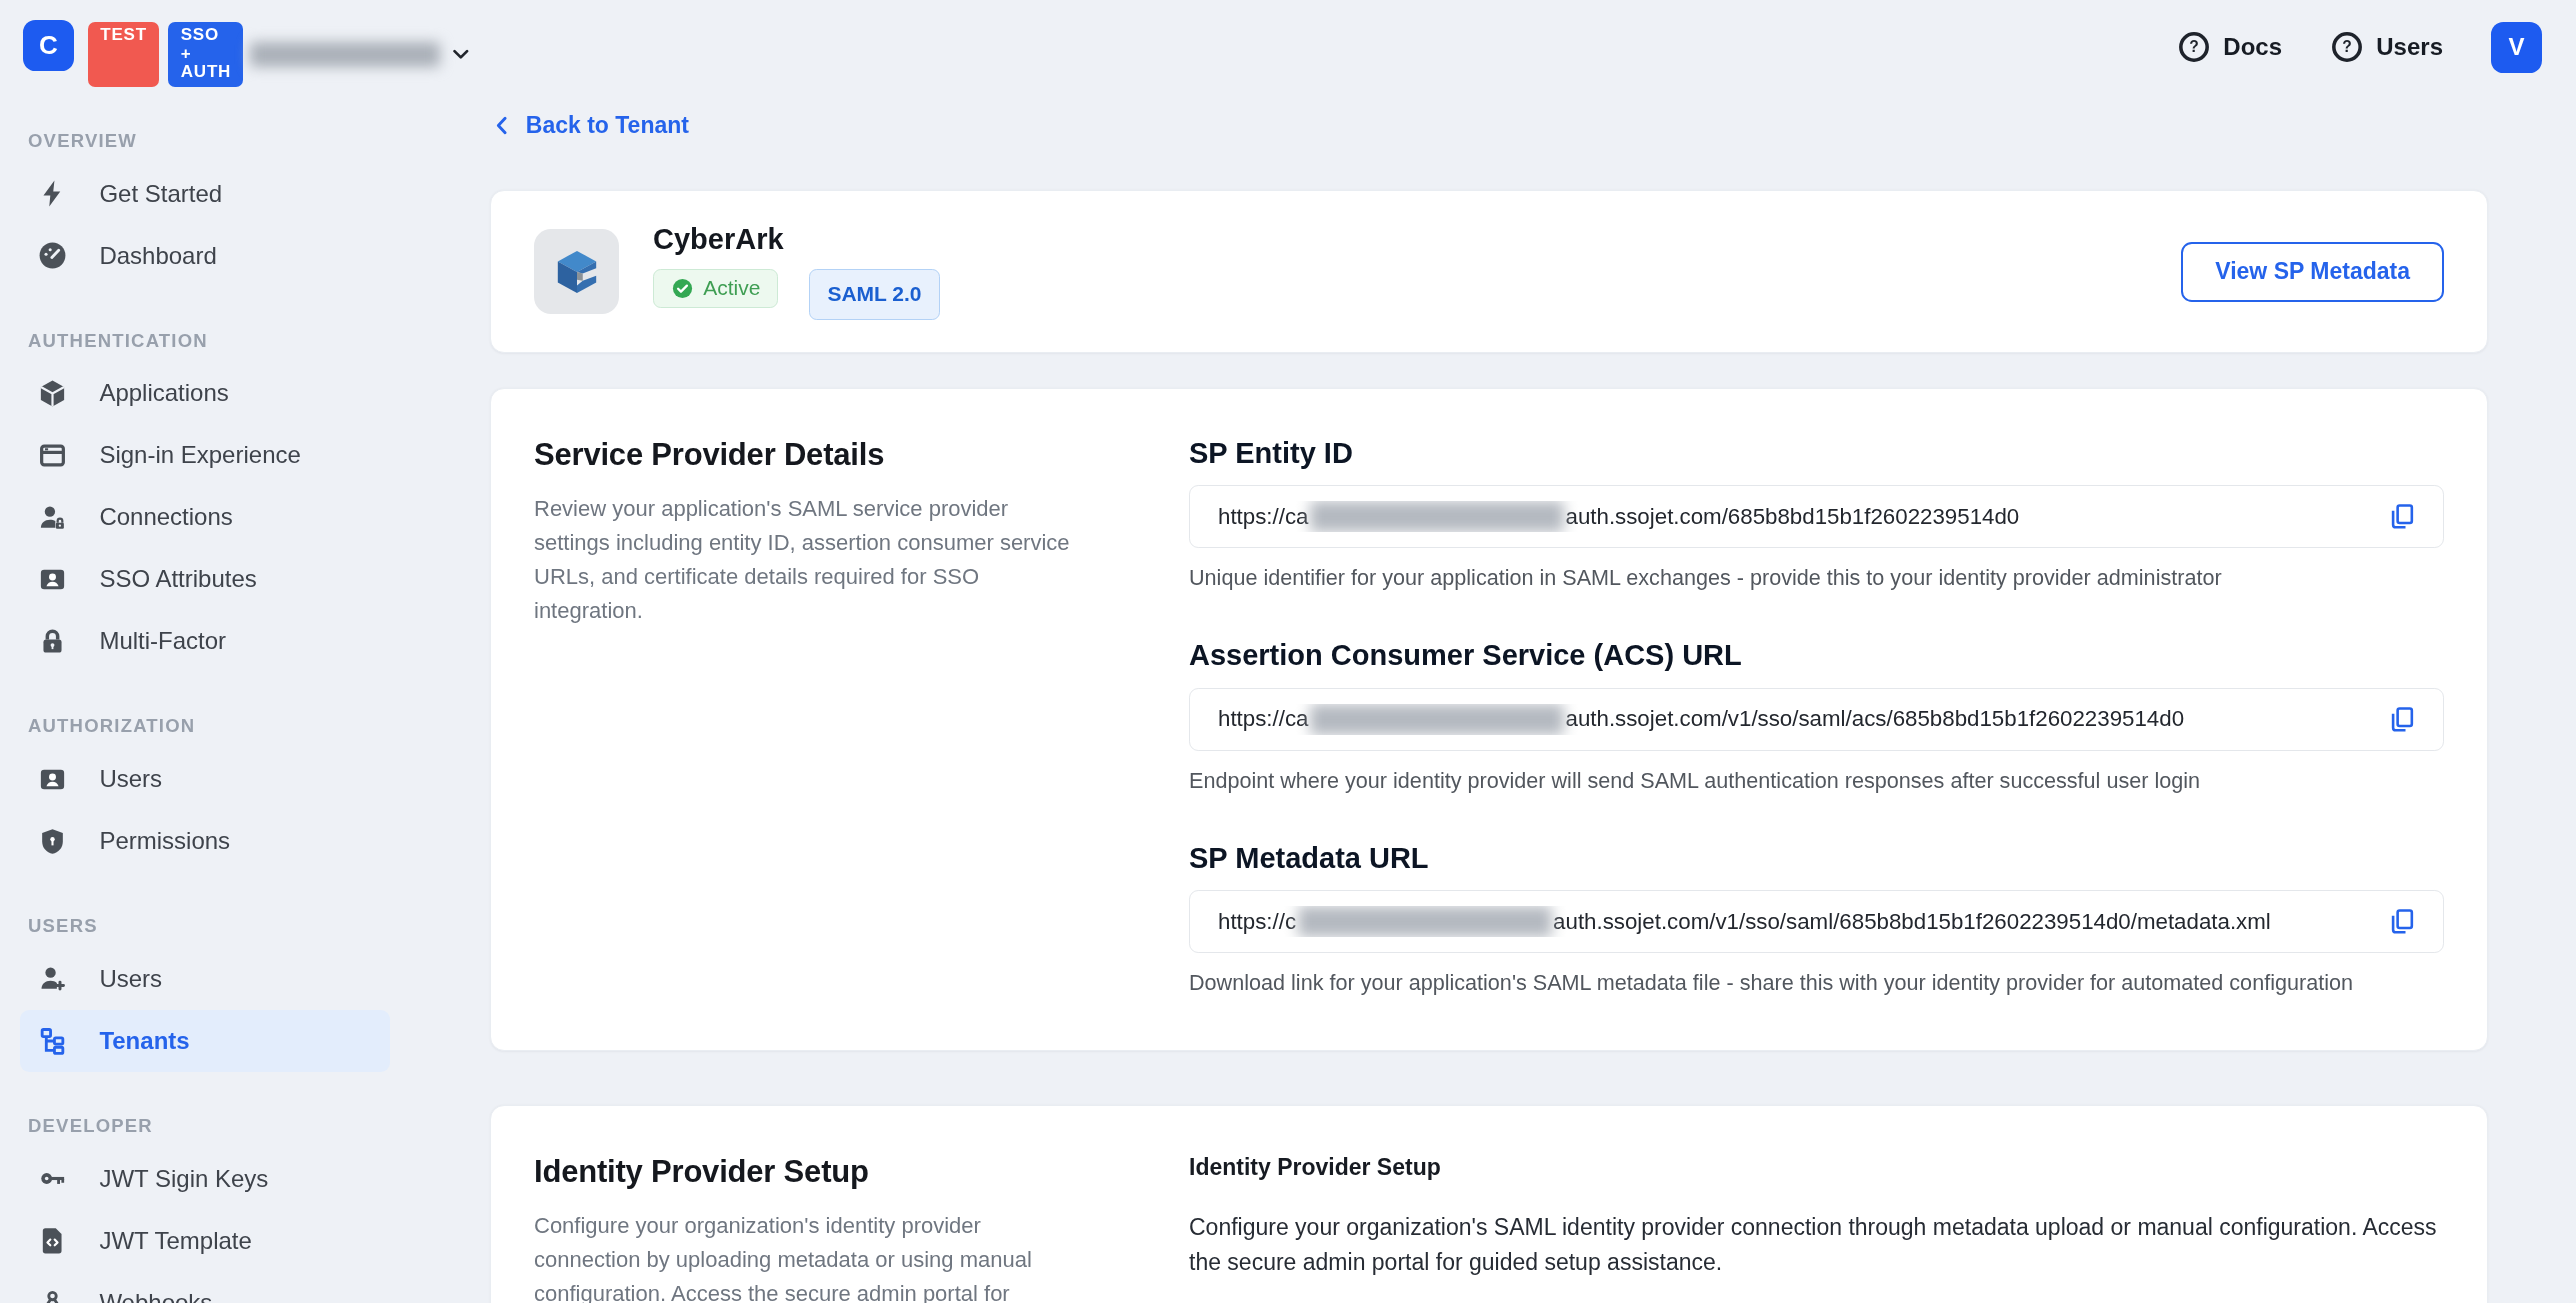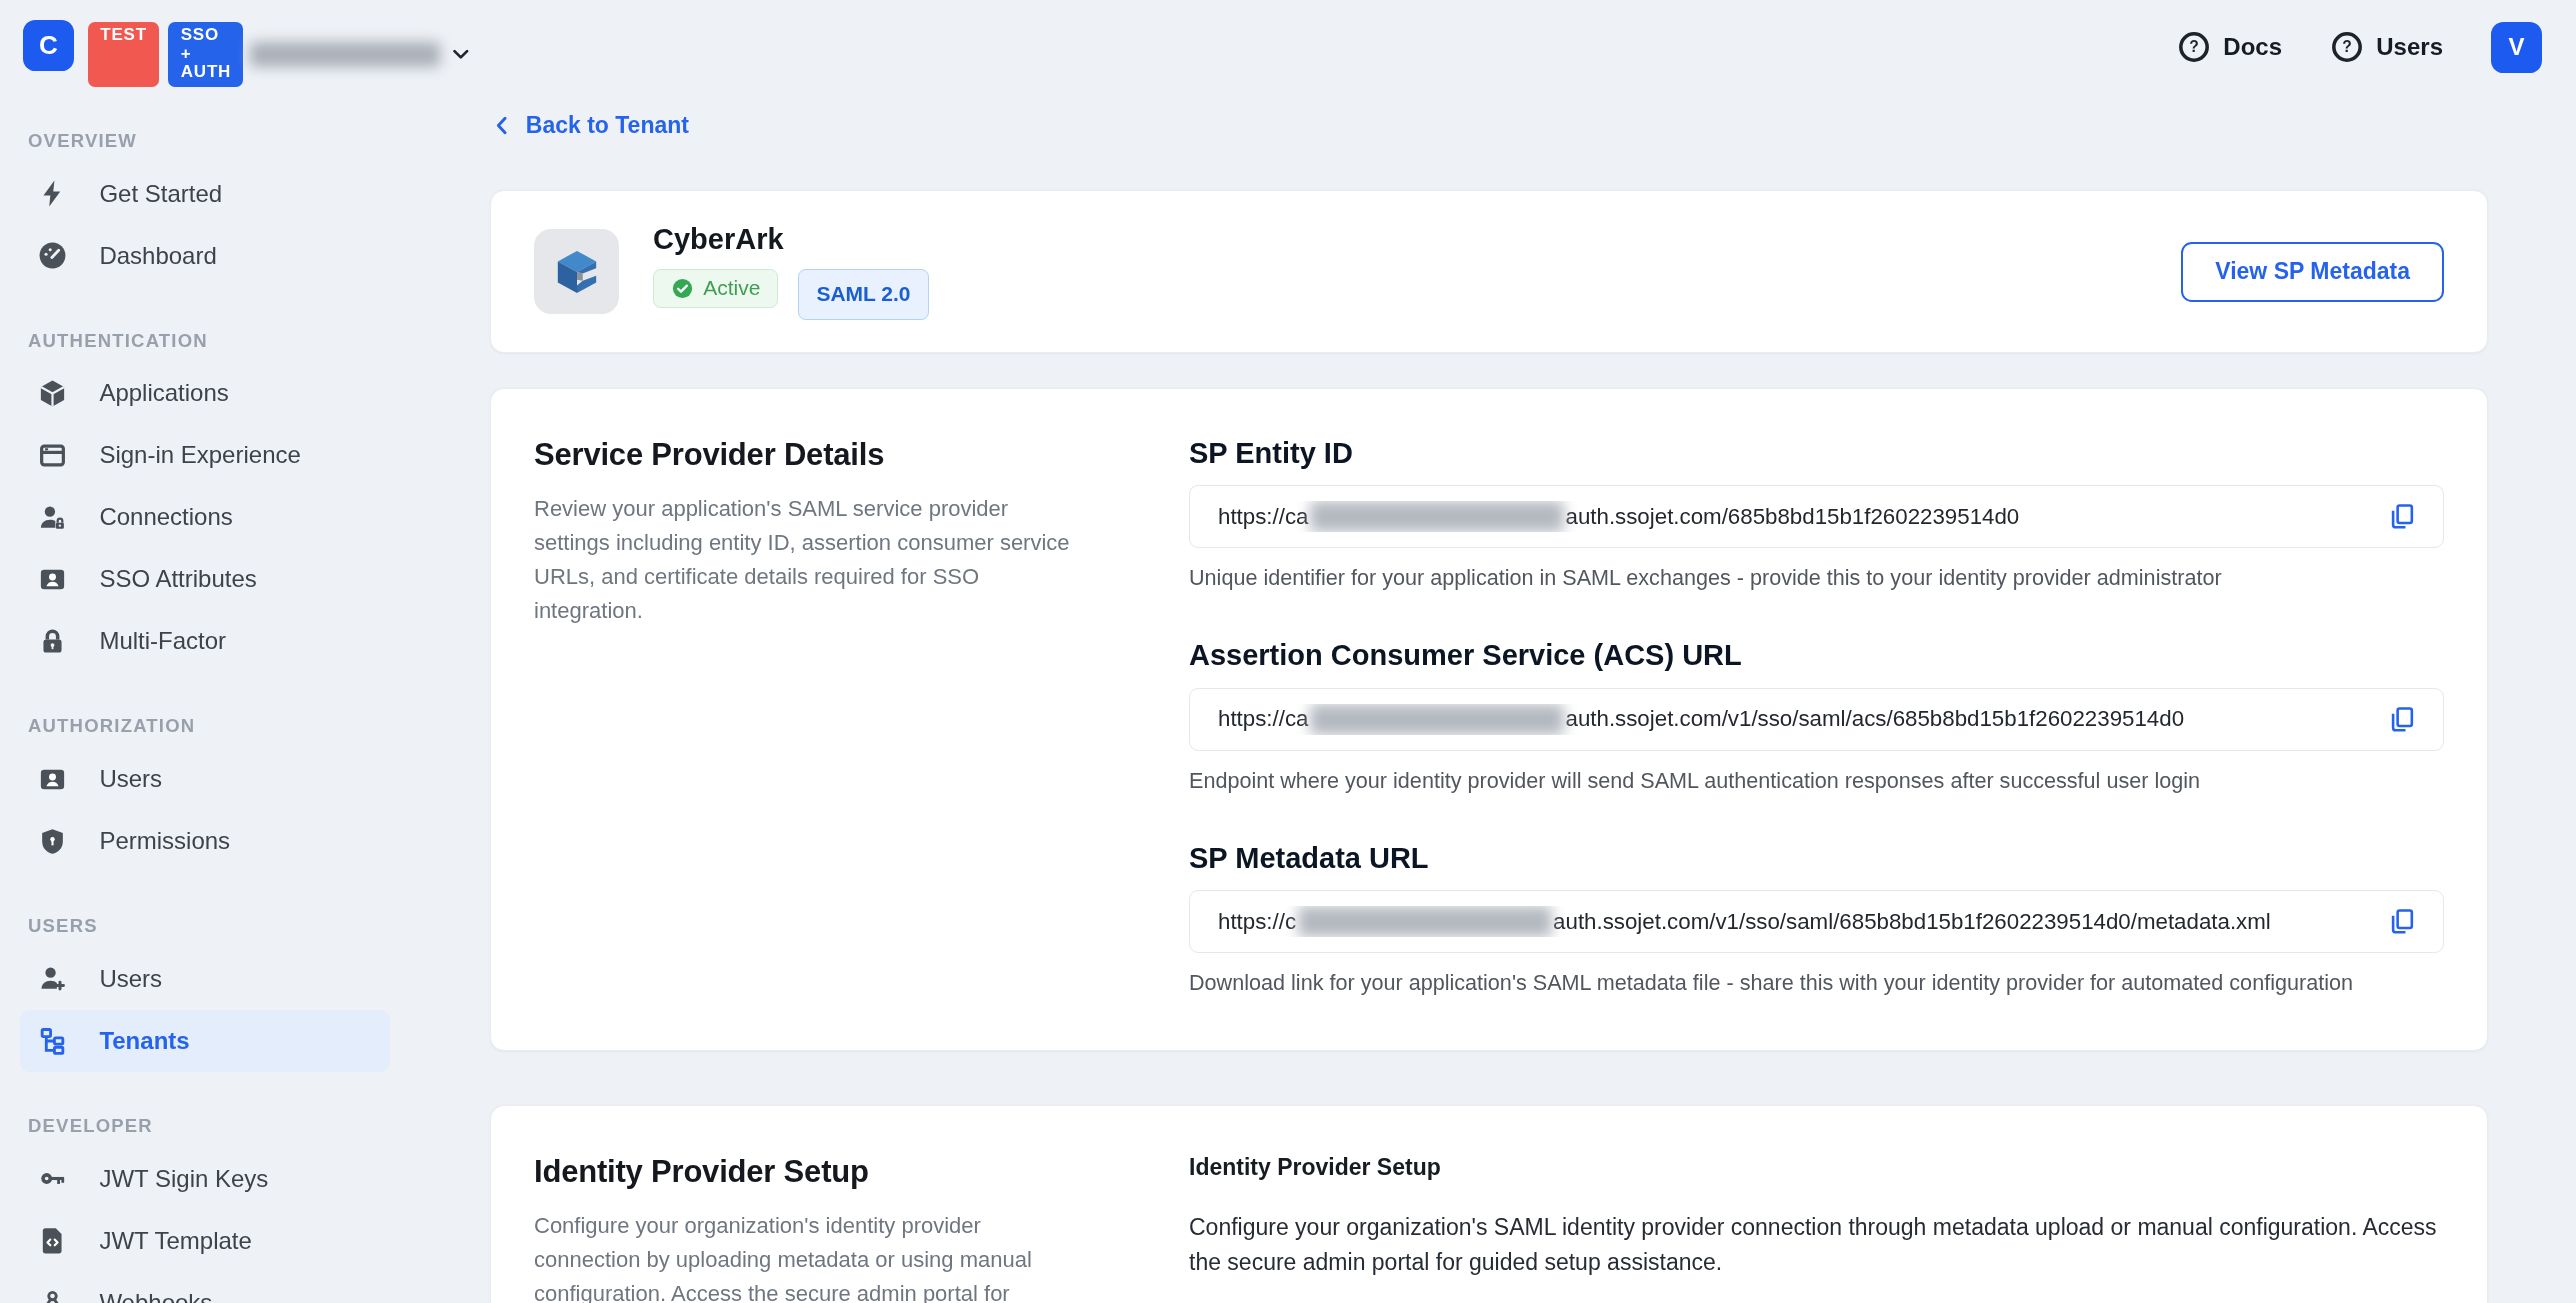--- a/index.html
+++ b/index.html
@@ -57,21 +57,21 @@
     background:#fff; border:0.8px solid #e9edf2; border-radius:14px;
     box-shadow:0 0.8px 2.3px rgba(16,24,40,.05);
   }
   .app-card { margin-top:49px; height:163px; display:flex; align-items:center; padding:0 43px; }
   .app-icon-box {
     width:85px; height:85px; border-radius:17px; background:#e5e7ea;
     display:flex; align-items:center; justify-content:center; flex:0 0 auto;
   }
   .app-meta { margin-left:34px; }
   .app-title { font-size:29px; font-weight:700; color:#14181f; }
-  .app-badges { display:flex; gap:20px; margin-top:12.3px; }
+  .app-badges { display:flex; gap:31px; margin-top:12.3px; }
   .status-badge {
     display:inline-flex; align-items:center; gap:9.2px; height:39px; padding:0 17px;
     background:#edf9ef; border:1.5px solid #cdead5; border-radius:7.7px;
     font-size:21px; font-weight:500; color:#3f9e53;
   }
   .proto-badge {
     display:inline-flex; align-items:center; height:51px; padding:0 17px;
     background:#e8f1fd; border:1.5px solid #b3d2f6; border-radius:7.7px;
     font-size:21px; font-weight:600; color:#1a5fd0;
   }

